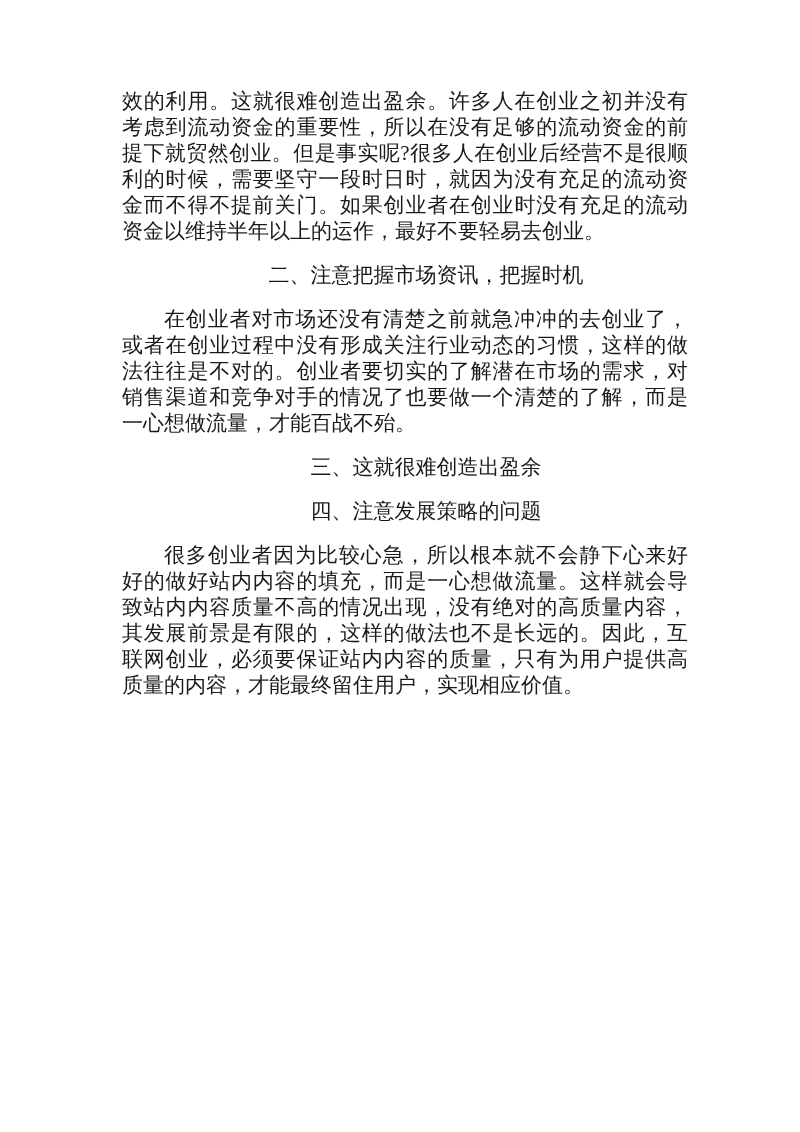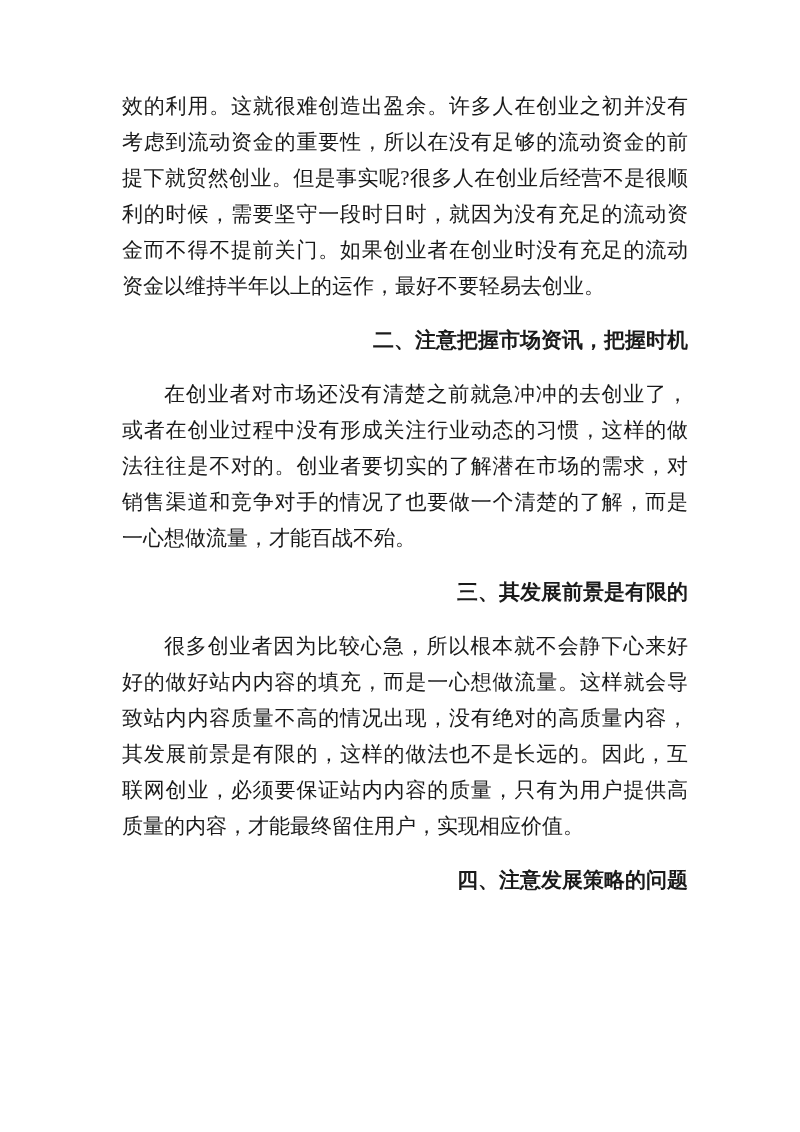--- a/index.html
+++ b/index.html
@@ -13,48 +13,48 @@
     overflow: hidden;
   }
   .page {
     box-sizing: border-box;
     width: 800px;
     height: 1132px;
     background: #ffffff;
     padding: 88px 112px 0 122px;
     font-family: "Liberation Serif", "DejaVu Serif", serif;
     font-size: 21px;
-    line-height: 36px;
+    line-height: 26px;
     color: #1a1a1a;
   }
   .block {
     margin: 0 0 18px 0;
   }
   .para {
     text-align: justify;
     text-justify: inter-ideograph;
     text-indent: 2em;
   }
   .para.no-indent {
     text-indent: 0;
   }
   .heading {
-    text-align: right;
+    text-align: center;
     text-indent: 2em;
-    font-weight: bold;
+    font-weight: normal;
   }
 </style>
 </head>
 <body>
 
 <div class="page">
   <p class="block para no-indent">效的利用。这就很难创造出盈余。许多人在创业之初并没有考虑到流动资金的重要性，所以在没有足够的流动资金的前提下就贸然创业。但是事实呢?很多人在创业后经营不是很顺利的时候，需要坚守一段时日时，就因为没有充足的流动资金而不得不提前关门。如果创业者在创业时没有充足的流动资金以维持半年以上的运作，最好不要轻易去创业。</p>
 
   <p class="block heading">二、注意把握市场资讯，把握时机</p>
 
   <p class="block para">在创业者对市场还没有清楚之前就急冲冲的去创业了，或者在创业过程中没有形成关注行业动态的习惯，这样的做法往往是不对的。创业者要切实的了解潜在市场的需求，对销售渠道和竞争对手的情况了也要做一个清楚的了解，而是一心想做流量，才能百战不殆。</p>
 
-  <p class="block heading">三、其发展前景是有限的</p>
+  <p class="block heading">三、这就很难创造出盈余</p>
+
+  <p class="block heading">四、注意发展策略的问题</p>
 
   <p class="block para">很多创业者因为比较心急，所以根本就不会静下心来好好的做好站内内容的填充，而是一心想做流量。这样就会导致站内内容质量不高的情况出现，没有绝对的高质量内容，其发展前景是有限的，这样的做法也不是长远的。因此，互联网创业，必须要保证站内内容的质量，只有为用户提供高质量的内容，才能最终留住用户，实现相应价值。</p>
-
-  <p class="block heading">四、注意发展策略的问题</p>
 </div>
 
 </body></html>

